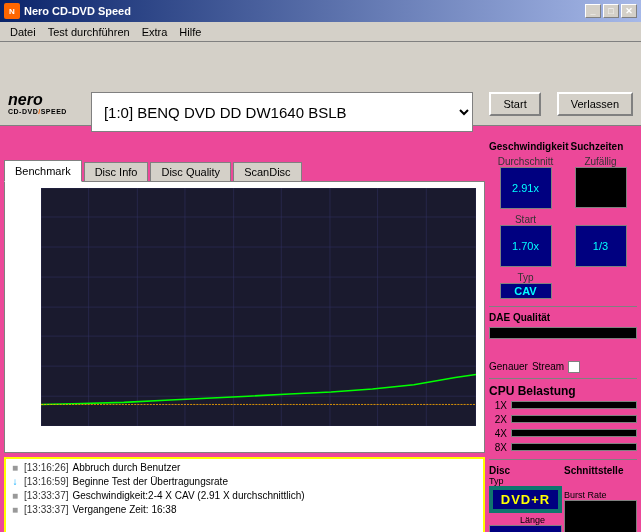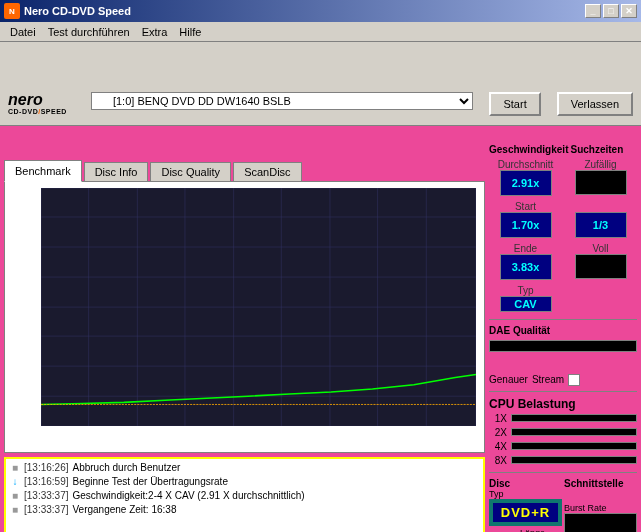--- a/index.html
+++ b/index.html
@@ -71,25 +71,25 @@
       gap: 16px;
       border-bottom: 1px solid #808080;
       margin-top: 48px;
     }
     .logo-area {
       display: flex; align-items: center;
       margin-right: 8px;
     }
     .drive-select {
       flex: 1;
-      height: 18px;
+      height: 40px;
       background: white;
       border: 1px solid #808080;
-      padding: 0 17px;
-      font-size: 11px;
+      padding: 0 8px;
+      font-size: 15px;
     }
     .toolbar-btn {
       height: 24px;
       padding: 0 12px;
       background: #d4d0c8;
       border: 2px solid;
       border-top-color: #fff;
       border-left-color: #fff;
       border-right-color: #808080;
       border-bottom-color: #808080;
@@ -202,23 +202,23 @@
     }
     .stat-label {
       font-size: 10px;
       color: #333;
       text-align: center;
     }
     .stat-value {
       background: #000080;
       color: #00ffff;
       font-size: 11px;
-      font-weight: bold;
+      font-weight: normal;
       text-align: center;
-      padding: 6px 4px;
+      padding: 14px 4px;
       min-width: 52px;
       border: 1px solid #808080;
     }
 
     .type-box {
       background: #000080;
       color: #00ffff;
       font-size: 11px;
       font-weight: bold;
       text-align: center;
@@ -445,30 +445,20 @@
       <div class="stat-box">
         <span class="stat-label">Start</span>
         <div class="stat-value">1.70x</div>
       </div>
       <div class="stat-box">
         <span class="stat-label">&nbsp;</span>
         <div class="stat-value">1/3</div>
       </div>
     </div>
 
-    <div class="two-col" style="margin-bottom:3px;">
-      <div class="stat-box">
-        <span class="stat-label">Ende</span>
-        <div class="stat-value">3.83x</div>
-      </div>
-      <div class="stat-box">
-        <span class="stat-label">Voll</span>
-        <div class="stat-value" style="background:#000;color:#888;font-size:10px;">&nbsp;</div>
-      </div>
-    </div>
 
     <div class="two-col" style="margin-bottom:2px;">
       <div class="stat-box">
         <span class="stat-label">Typ</span>
         <div class="type-box">CAV</div>
       </div>
       <div></div>
     </div>
 
     <div class="divider"></div>

